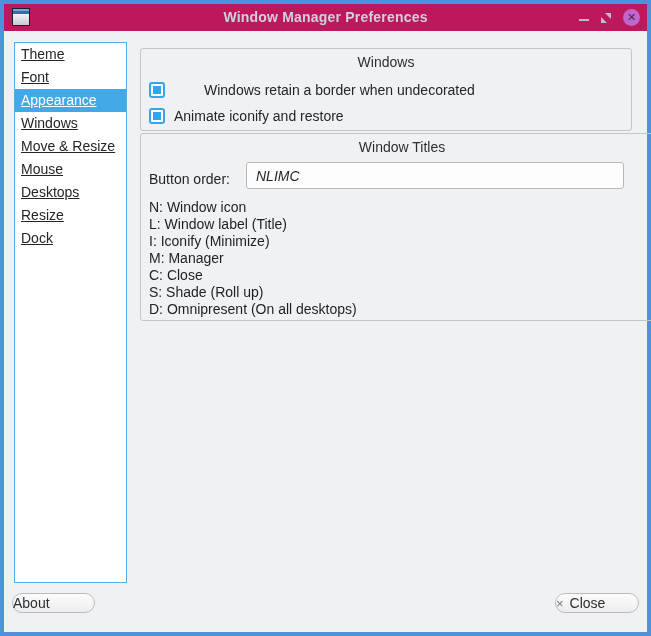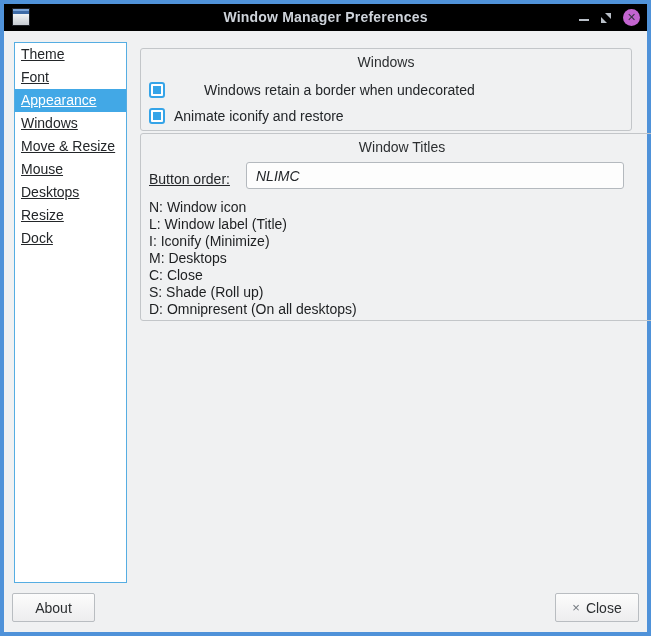--- a/index.html
+++ b/index.html
@@ -8,21 +8,21 @@
     background:#4f92d9;
     font-family:"Liberation Sans","DejaVu Sans",sans-serif;
     position:relative;
     -webkit-font-smoothing:antialiased;
   }
   #screen{position:absolute;inset:0;overflow:hidden;}
 
   
   .titlebar{
     position:absolute;left:4px;top:4px;width:643px;height:27px;
-    background:#000000;
+    background:#be185d;
   }
   .win-icon{
     position:absolute;left:8px;top:4px;width:18px;height:18px;
     box-sizing:border-box;border:1px solid #1d2026;
     background:linear-gradient(180deg,#7ba4d8 0%,#7ba4d8 12%,#3e6ba6 12%,#3e6ba6 33%,#f0f2f4 33%,#c6cbd1 100%);
   }
   .tb-title{
     position:absolute;left:0;right:0;top:0;height:27px;line-height:27px;
     text-align:center;color:#ced3da;font-size:14px;font-weight:bold;
     letter-spacing:.2px;
@@ -74,37 +74,37 @@
   .cb-row.r2{top:58px;}
   .checkbox{
     width:16px;height:16px;box-sizing:border-box;border:2px solid #35a4e8;
     border-radius:3px;background:#fff;display:flex;align-items:center;
     justify-content:center;cursor:default;flex:0 0 auto;
   }
   .checkbox .cb-inner{width:8px;height:8px;background:#35a4e8;}
   .cb-label{margin-left:9px;font-size:14px;color:#232629;cursor:default;white-space:nowrap;}
 
   
-  .bo-label{position:absolute;left:8px;top:37px;font-size:14px;color:#232629;text-decoration:underline;}
+  .bo-label{position:absolute;left:8px;top:37px;font-size:14px;color:#232629;}
   .bo-input{
     position:absolute;left:105px;top:28px;width:378px;height:27px;
     box-sizing:border-box;border:1px solid #b4b9be;border-radius:3px;
     background:#fdfdfd;font-family:"Liberation Sans","DejaVu Sans",sans-serif;
     font-size:14px;color:#232629;padding:0 0 0 9px;outline:none;font-style:italic;
   }
   .legend{position:absolute;left:8px;top:65px;font-size:14px;color:#1d1f21;line-height:17px;}
   .legend div{white-space:nowrap;}
 
   
   .btn{
-    position:absolute;box-sizing:border-box;height:29px;
-    border:1px solid #b9bdc1;border-radius:2px;
+    position:absolute;box-sizing:border-box;height:20px;
+    border:1px solid #b9bdc1;border-radius:11px;
     background:linear-gradient(180deg,#fcfcfc 0%,#ededee 100%);
     font-size:14px;color:#2c2f31;display:flex;align-items:center;
-    justify-content:center;cursor:default;gap:6px;
+    justify-content:flex-start;cursor:default;gap:6px;
   }
   .btn-about{left:8px;top:562px;width:83px;}
   .btn-close{left:551px;top:562px;width:84px;}
   .btn-close .x{color:#70767c;font-size:13px;}
 </style>
 </head>
 <body>
 
 <div id="screen">
 
@@ -152,21 +152,21 @@
     </div>
 
     <div class="groupbox group-titles">
       <div class="group-title">Window Titles</div>
       <div class="bo-label">Button order:</div>
       <input class="bo-input" type="text" value="NLIMC" style="">
       <div class="legend">
         <div>N: Window icon</div>
         <div>L: Window label (Title)</div>
         <div>I: Iconify (Minimize)</div>
-        <div>M: Desktops</div>
+        <div>M: Manager</div>
         <div>C: Close</div>
         <div>S: Shade (Roll up)</div>
         <div>D: Omnipresent (On all desktops)</div>
       </div>
     </div>
 
     <div class="btn btn-about">
       <span>About</span>
     </div>
     <div class="btn btn-close">

